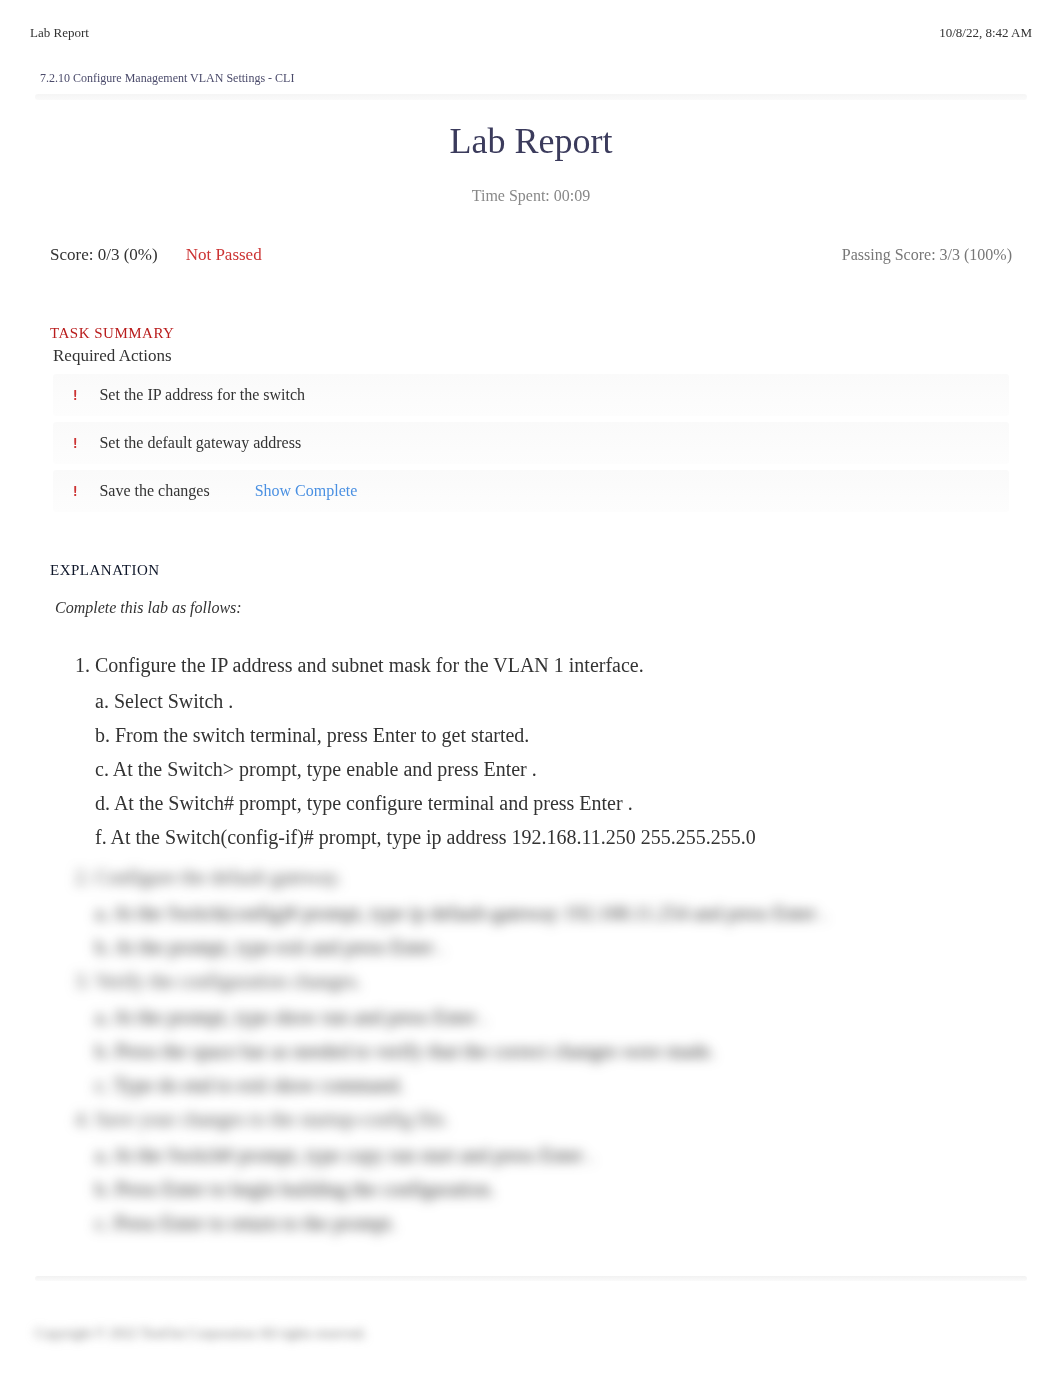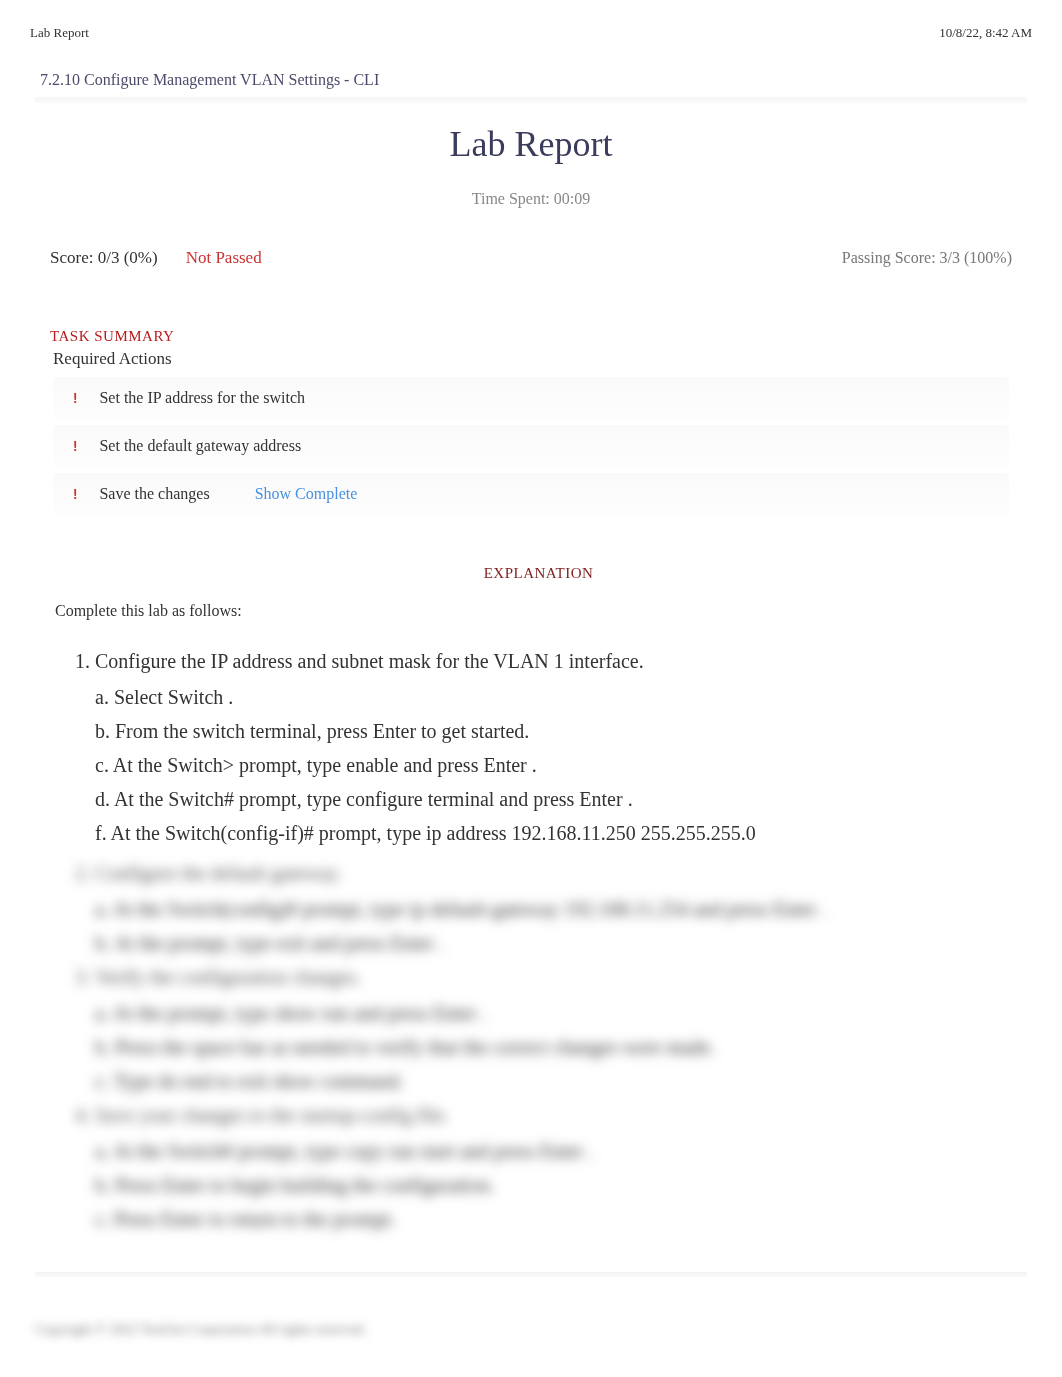--- a/index.html
+++ b/index.html
@@ -17,21 +17,21 @@
       display: flex;
       justify-content: space-between;
       padding: 25px 30px 10px 30px;
       font-size: 13px;
       color: #333;
     }
     .content-wrapper {
       padding: 20px 35px;
     }
     .breadcrumb {
-      font-size: 16px;
+      font-size: 12px;
       color: #4b4b6b;
       margin-bottom: 8px;
       padding-left: 5px;
     }
     .divider {
       height: 6px;
       background: linear-gradient(to bottom, #f5f5f5, #fafafa);
       border-radius: 3px;
       margin-bottom: 20px;
     }
@@ -106,31 +106,31 @@
     }
     .show-details {
       color: #4a90e2;
       margin-left: 25px;
     }
     .explanation-section {
       margin-top: 50px;
       padding-left: 15px;
     }
     .explanation-title {
-      color: #7f1d1d;
+      color: #0f172a;
       font-size: 15px;
       letter-spacing: 0.5px;
       margin-bottom: 20px;
-      text-align: center;
     }
     .complete-text {
       font-size: 16px;
       color: #333;
-      margin-bottom: 25px;
+      margin-bottom: 32px;
       padding-left: 5px;
+      font-style: italic;
     }
     .steps {
       padding-left: 25px;
       font-size: 20px;
       color: #333;
       line-height: 1.6;
     }
     .step-main {
       margin-bottom: 4px;
     }

